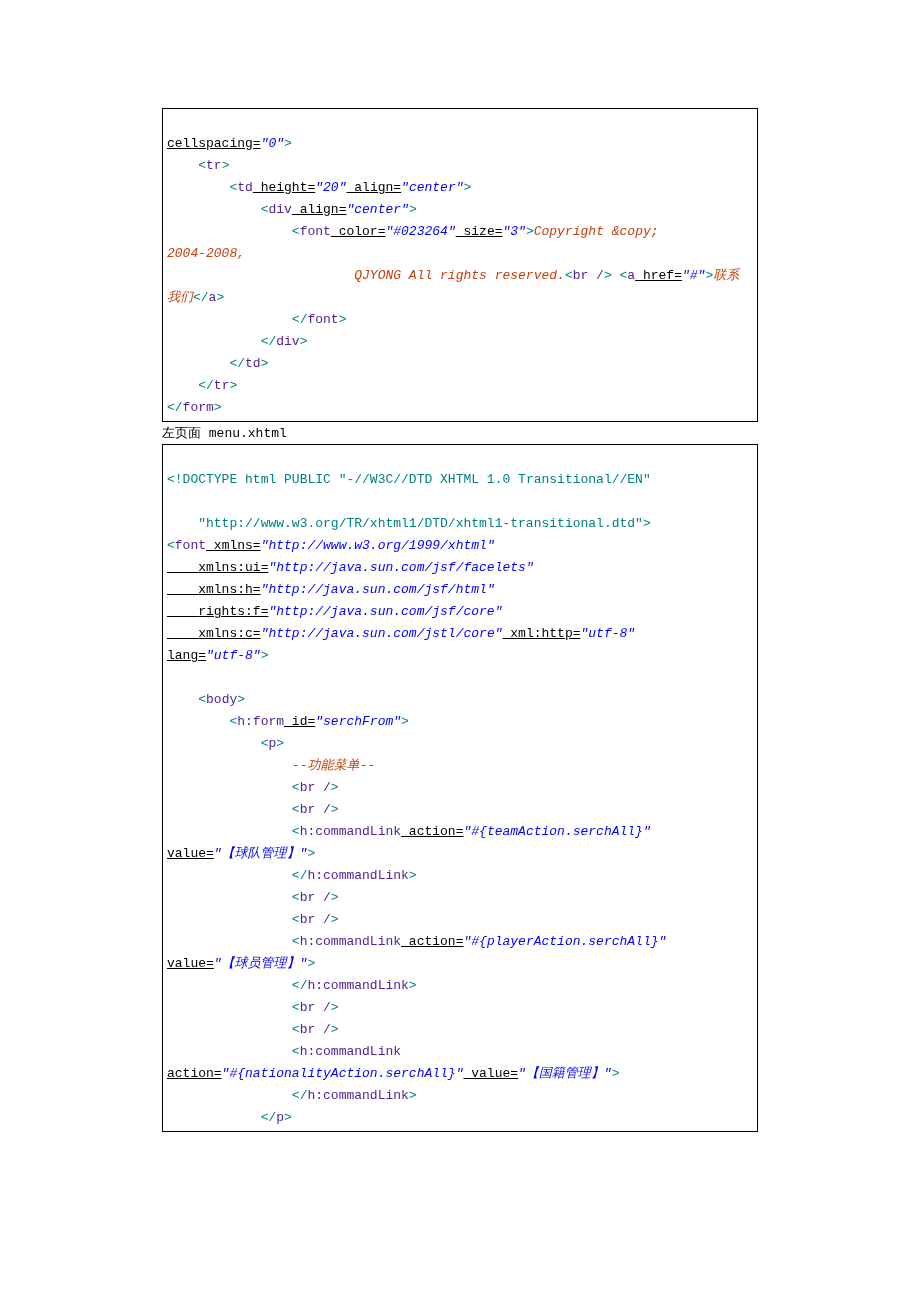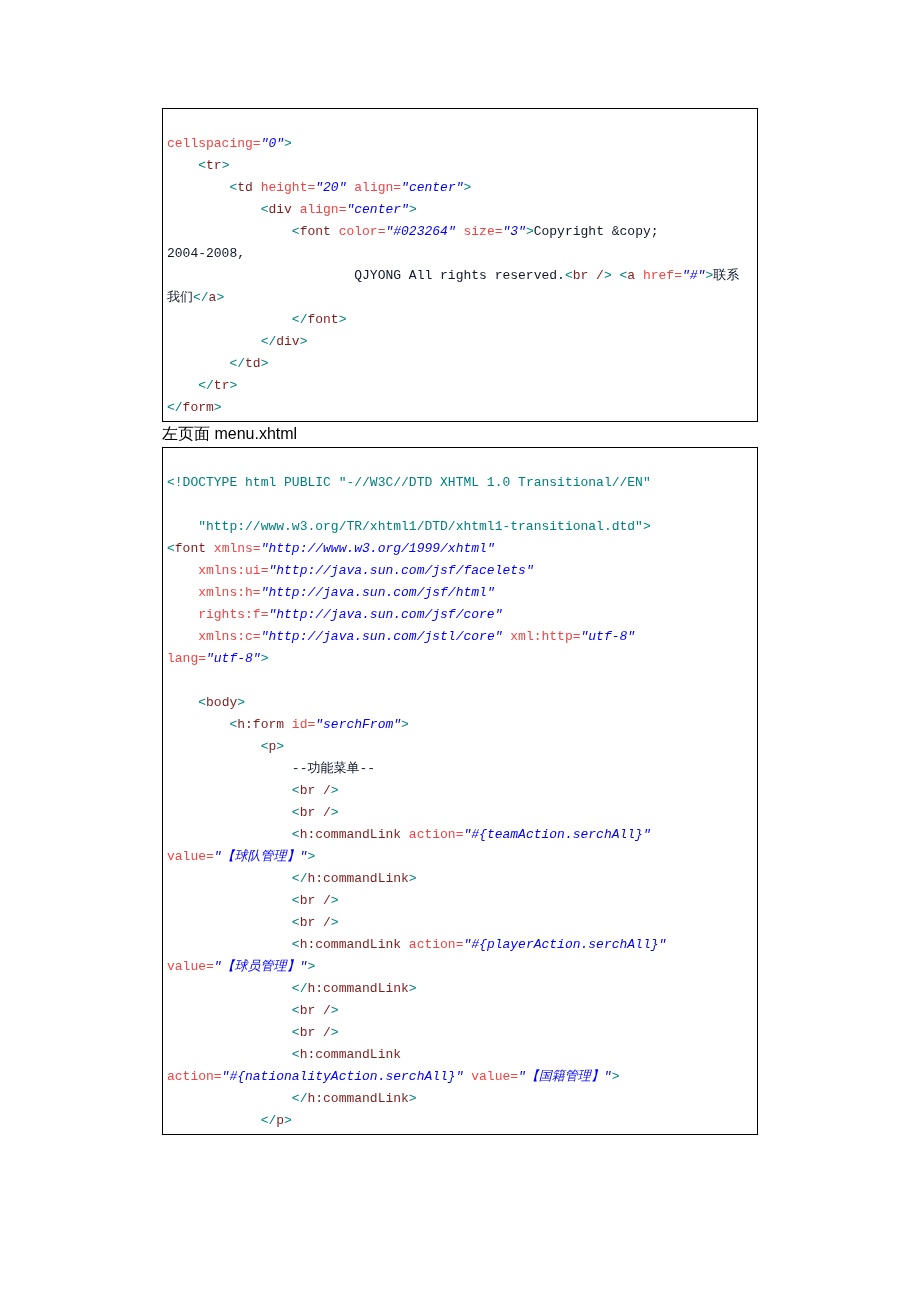--- a/index.html
+++ b/index.html
@@ -21,30 +21,30 @@
   padding: 2px 4px;
   box-sizing: border-box;
   font-family: "Courier New", monospace;
   font-size: 13px;
   line-height: 22px;
   white-space: pre-wrap;
   word-break: break-all;
   color: #000;
 }
 .caption {
-  font-family: Liberation Sans, sans-serif;
-  font-size: 16px;
+  font-family: Liberation Mono, monospace;
+  font-size: 13px;
   color: #000;
   padding: 2px 0;
 }
 .t-teal { color: #008080; }
 .t-blue { color: #0000ff; }
-.t-darkred { color: #7f1d1d; }
-.t-purple { color: #ef4444; }
-.t-black { color: #0f172a; }
+.t-darkred { color: #4c1d95; }
+.t-purple { color: #000000; text-decoration: underline; }
+.t-black { color: #c2410c; font-style: italic; }
 .t-ital { font-style: italic; }
 </style>
 </head>
 <body>
 
 <div class="page">
 
 <div class="code-box">
 <span class="t-purple">cellspacing=</span><span class="t-blue t-ital">"0"</span><span class="t-teal">&gt;</span>
     <span class="t-teal">&lt;</span><span class="t-darkred">tr</span><span class="t-teal">&gt;</span>

